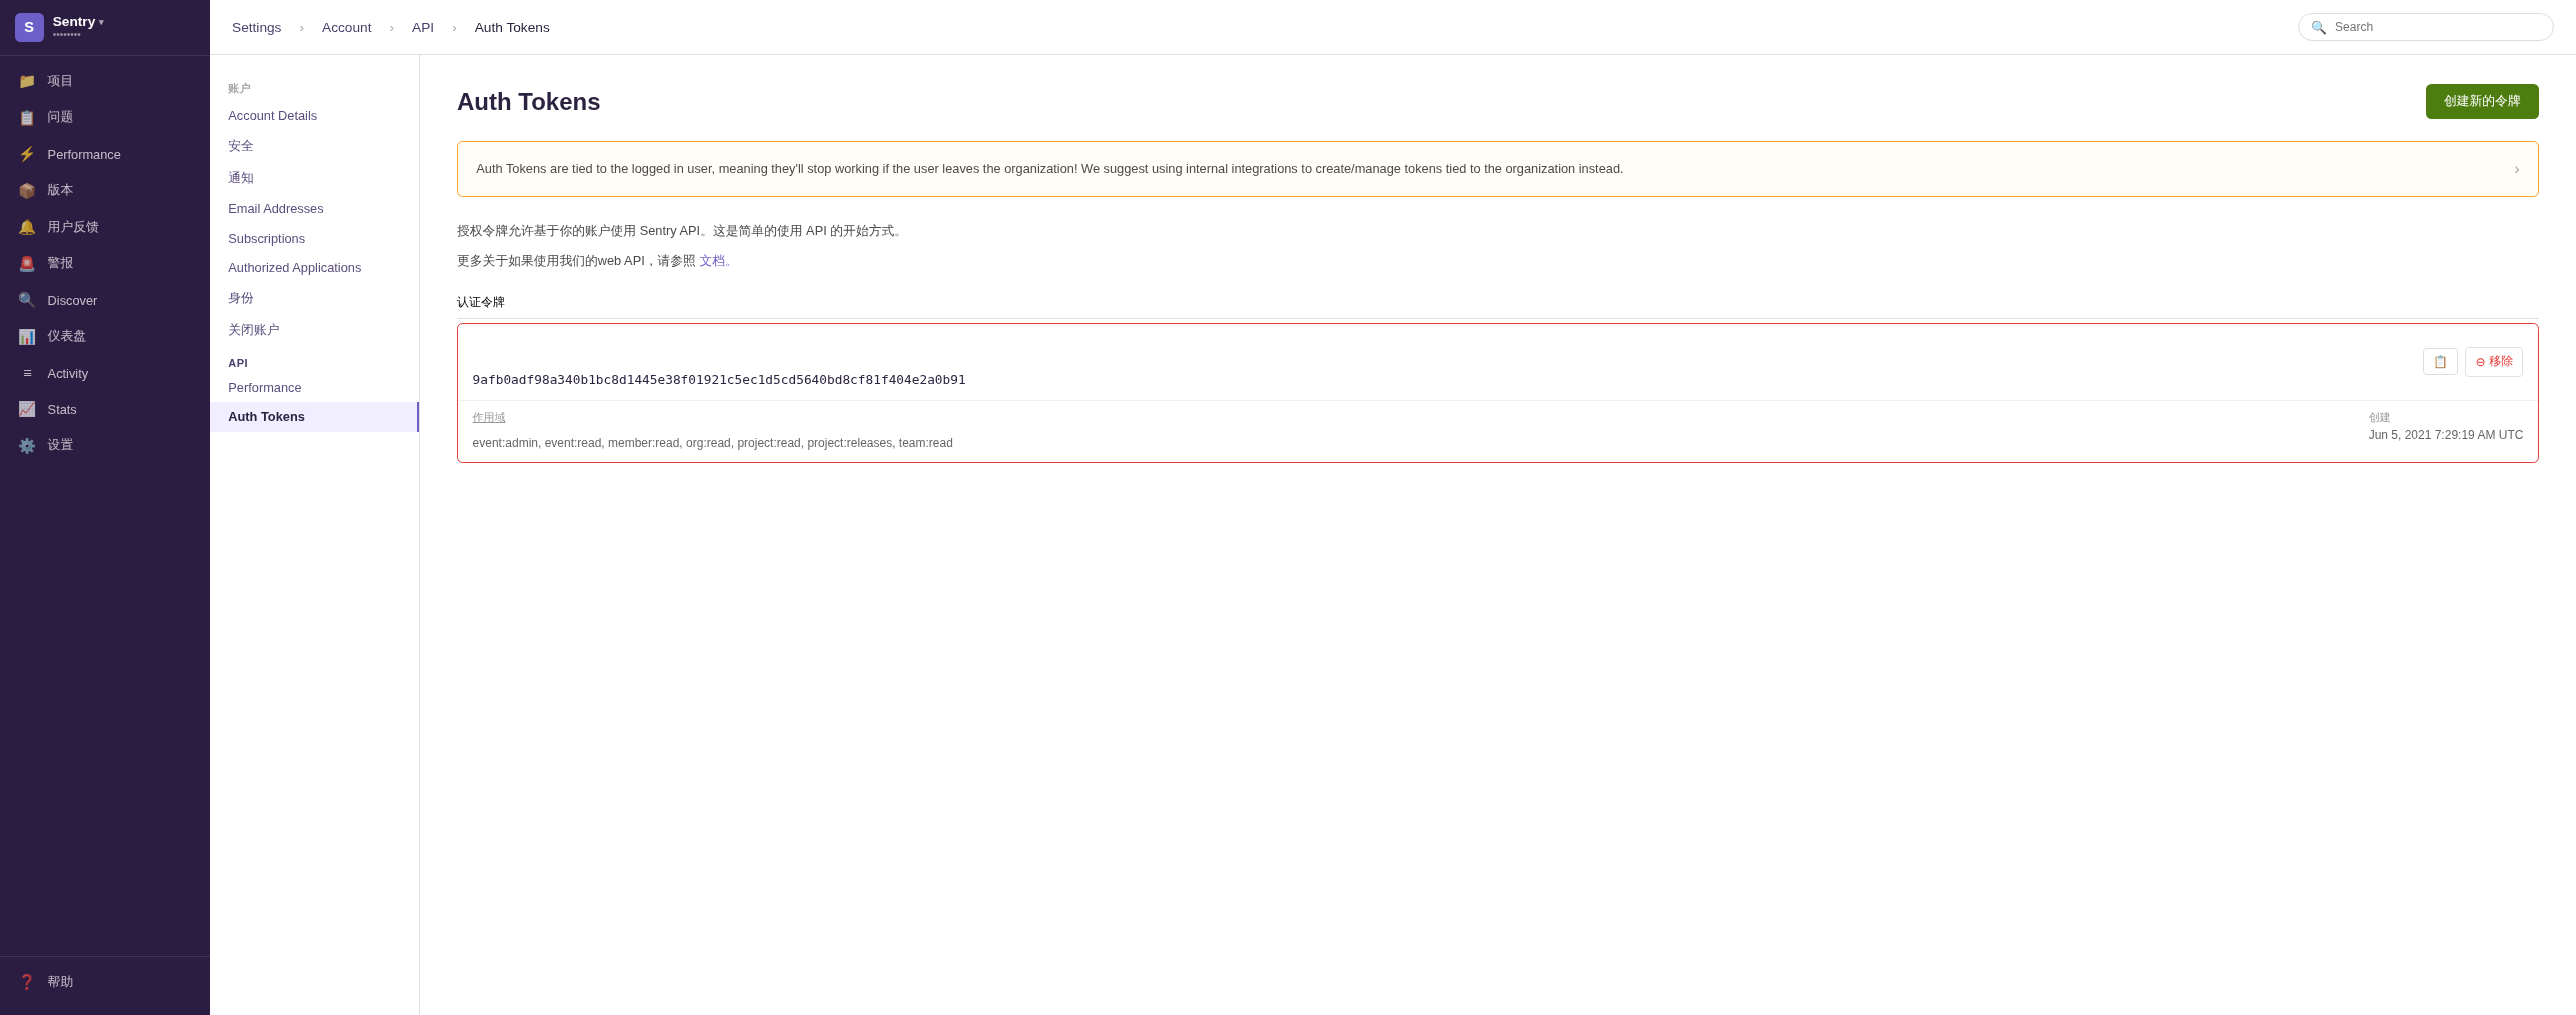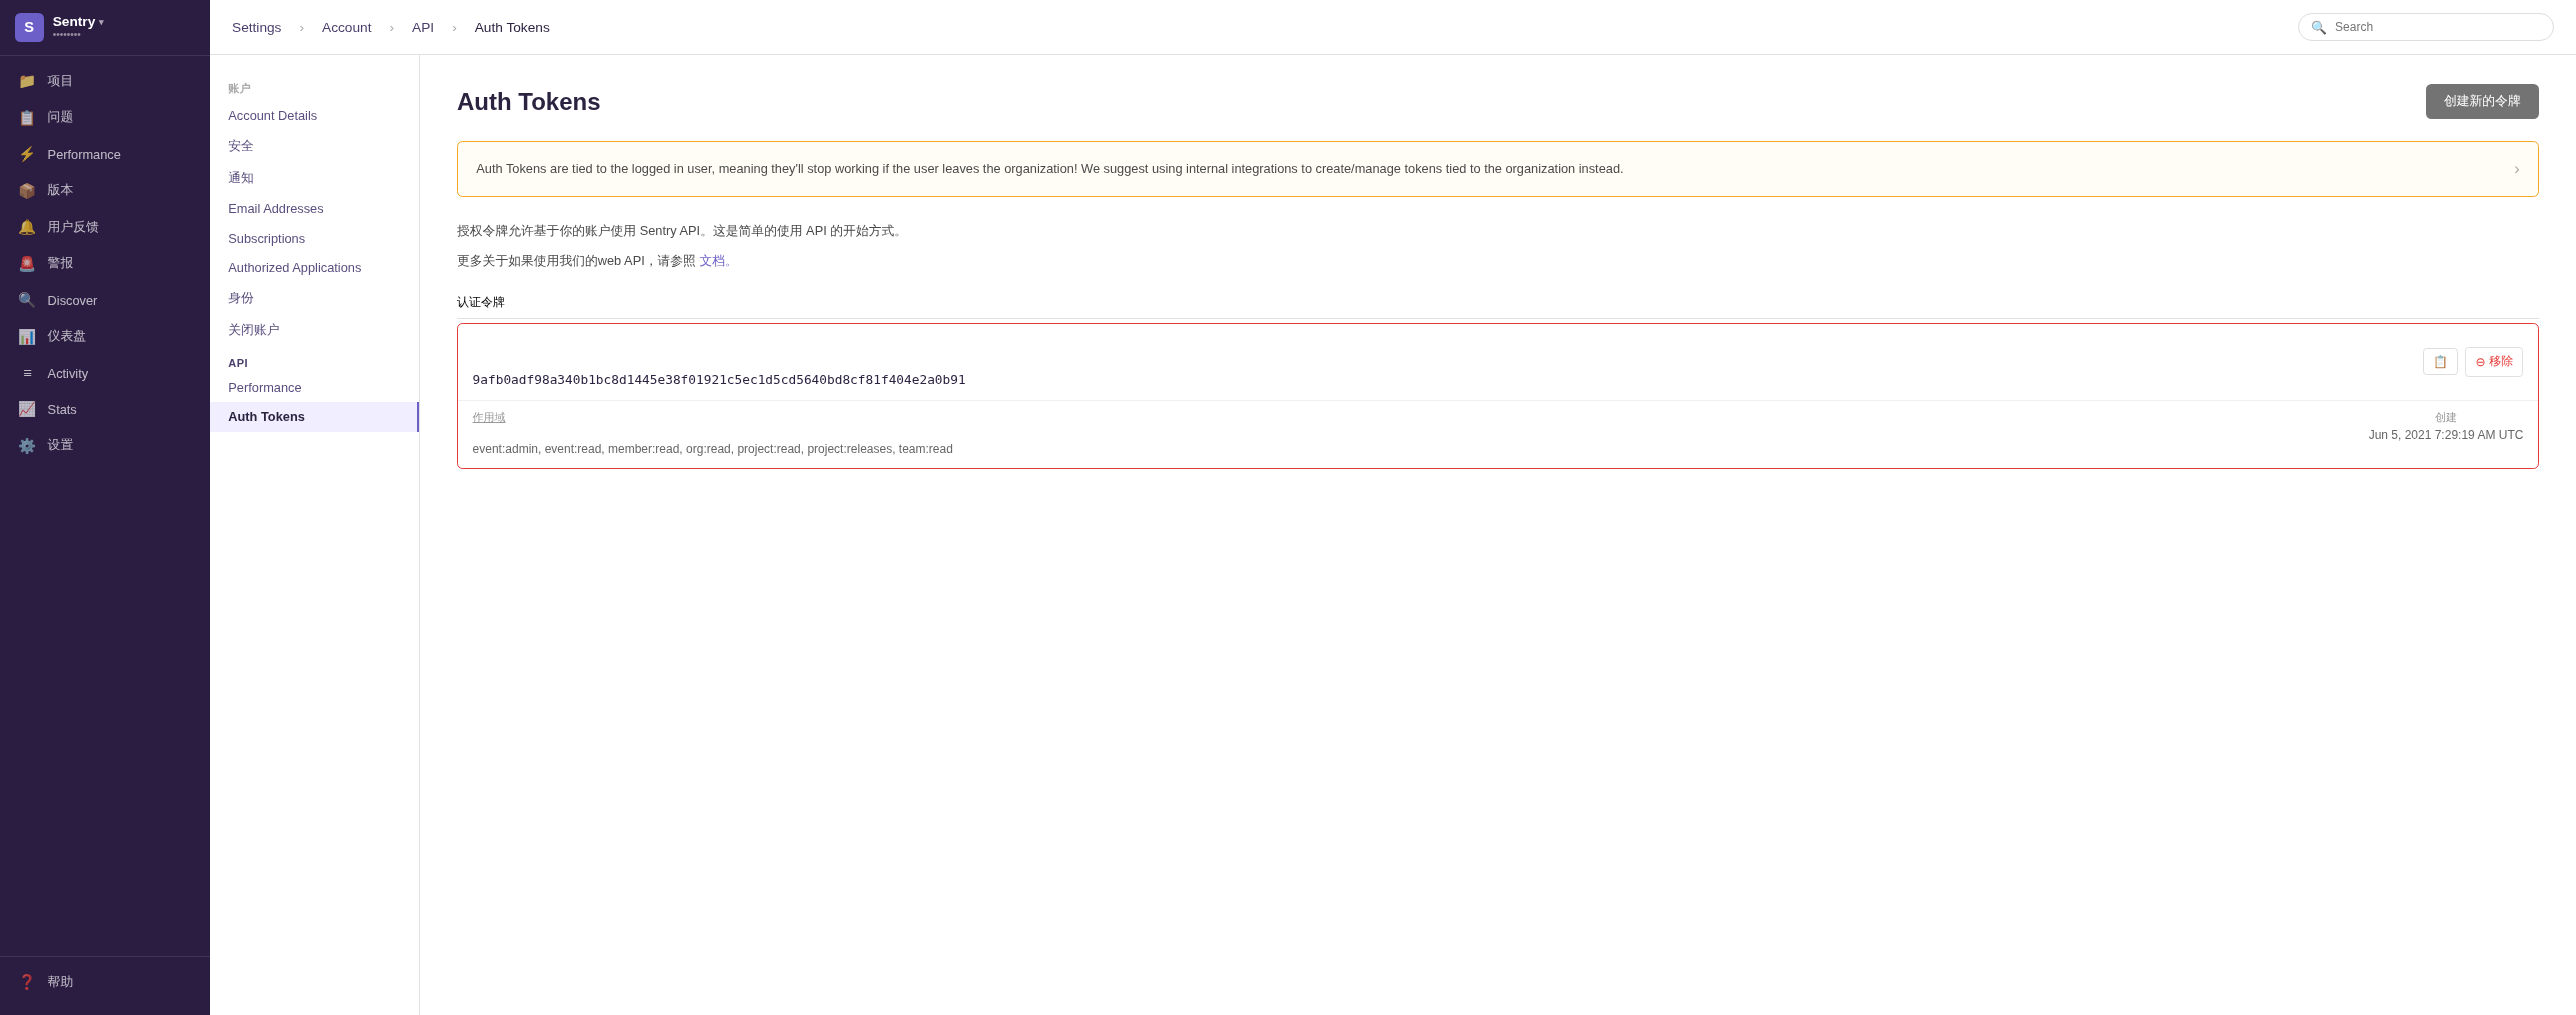--- a/index.html
+++ b/index.html
@@ -126,21 +126,21 @@
       padding: 29px 37px;
       overflow-y: auto;
       background: white;
     }
     .page-header {
       display: flex; align-items: center; justify-content: space-between;
       margin-bottom: 22px;
     }
     .page-title { font-size: 24px; font-weight: 600; color: #2c2340; }
     .btn-primary {
-      background: #737373;
+      background: #4d7c0f;
       color: white;
       border: none;
       padding: 9.1px 18.3px;
       border-radius: 5.5px;
       font-size: 12.8px;
       font-weight: 500;
       cursor: pointer;
     }
 
     
@@ -197,22 +197,22 @@
       display: flex; align-items: center; gap: 3.7px;
     }
     .token-btn.remove { color: #e53935; border-color: #e0e0e0; }
 
     .token-meta-row {
       display: flex; align-items: flex-start;
       padding: 9.1px 14.6px 12.8px;
       border-top: 0.9px solid #f0f0f0;
     }
     .token-meta-scopes { flex: 1; font-size: 12px; color: #666; }
-    .token-meta-label { font-size: 11px; color: #999; margin-bottom: 17px; text-decoration: underline; }
-    .token-meta-created { font-size: 12px; color: #666; text-align: center; }
+    .token-meta-label { font-size: 11px; color: #999; margin-bottom: 11px; text-decoration: underline; }
+    .token-meta-created { font-size: 12px; color: #666; text-align: left; }
     .token-meta-created .label { font-size: 11px; color: #999; margin-bottom: 3.7px; }
   </style>
 </head>
 <body>
 
 <div class="sidebar">
   <div class="sidebar-header">
     <div class="sidebar-logo">S</div>
     <div>
       <div class="sidebar-org">

